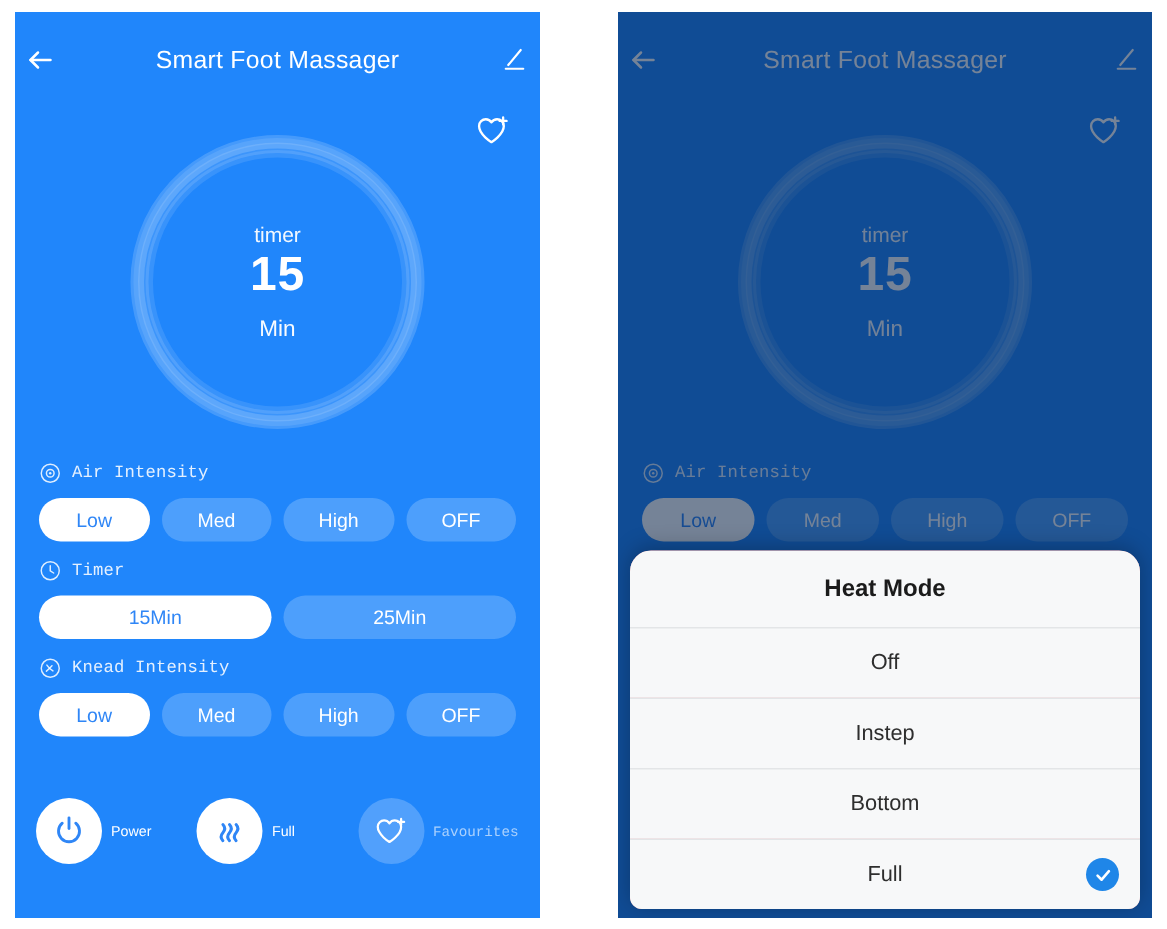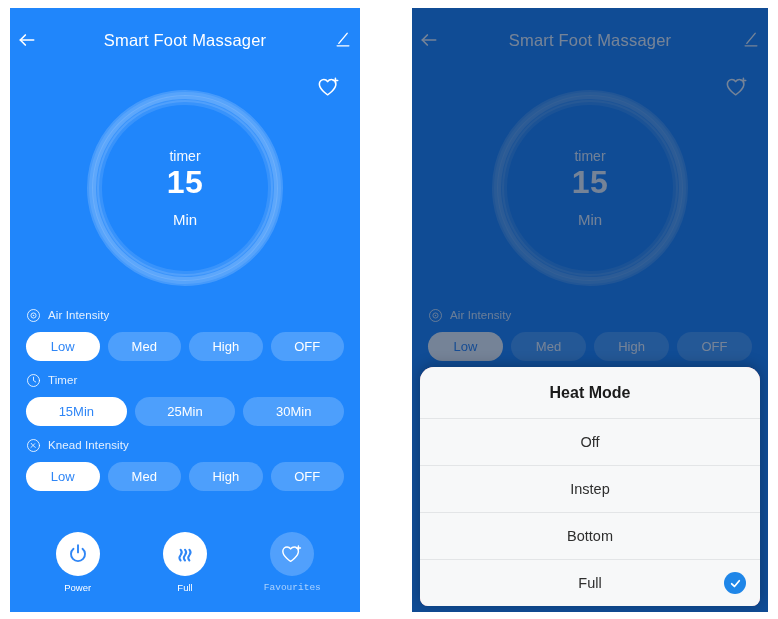--- a/index.html
+++ b/index.html
@@ -163,20 +163,21 @@
     top: 296px;
     padding: 0 16px;
   }
   .group { margin-bottom: 8px; }
   .group-head {
     display: flex;
     align-items: center;
     gap: 7px;
     height: 22px;
     margin-bottom: 6px;
+    font-family: Liberation Mono, monospace;
   }
   .group-head .gi {
     width: 15px; height: 15px;
     flex: none;
     display: flex; align-items: center; justify-content: center;
   }
   .group-title {
     color: rgba(255,255,255,.88);
     font-size: 11.5px;
     letter-spacing: .1px;
@@ -208,21 +209,21 @@
     left: 0; right: 0;
     bottom: 4px;
     height: 82px;
     display: flex;
     align-items: flex-start;
     padding: 6px 14px 0;
   }
   .navitem {
     flex: 1;
     display: flex;
-    flex-direction: column;
+    flex-direction: row;
     align-items: center;
     gap: 6px;
   }
   .navcircle {
     width: 44px; height: 44px;
     border-radius: 50%;
     display: flex;
     align-items: center;
     justify-content: center;
     background: #ffffff;
@@ -357,21 +358,20 @@
               <svg width="15" height="15" viewBox="0 0 20 20" fill="none" stroke="rgba(255,255,255,.85)" stroke-width="1.3" stroke-linecap="round">
                 <circle cx="10" cy="10" r="8"></circle>
                 <path d="M10 5.5V10l3 2"></path>
               </svg>
             </span>
             <span class="group-title">Timer</span>
           </div>
           <div class="pill-row">
             <div class="pill active">15Min</div>
             <div class="pill">25Min</div>
-            <div class="pill">30Min</div>
           </div>
         </div>
 
         <div class="group">
           <div class="group-head">
             <span class="gi">
               <svg width="15" height="15" viewBox="0 0 20 20" fill="none" stroke="rgba(255,255,255,.85)" stroke-width="1.3" stroke-linecap="round">
                 <circle cx="10" cy="10" r="8"></circle>
                 <path d="M6.6 12.6c1.6-1.4 3.3-3.1 4.9-4.9"></path>
                 <path d="M7 7.2c1 1.6 3 3.6 5.4 5.2"></path>

